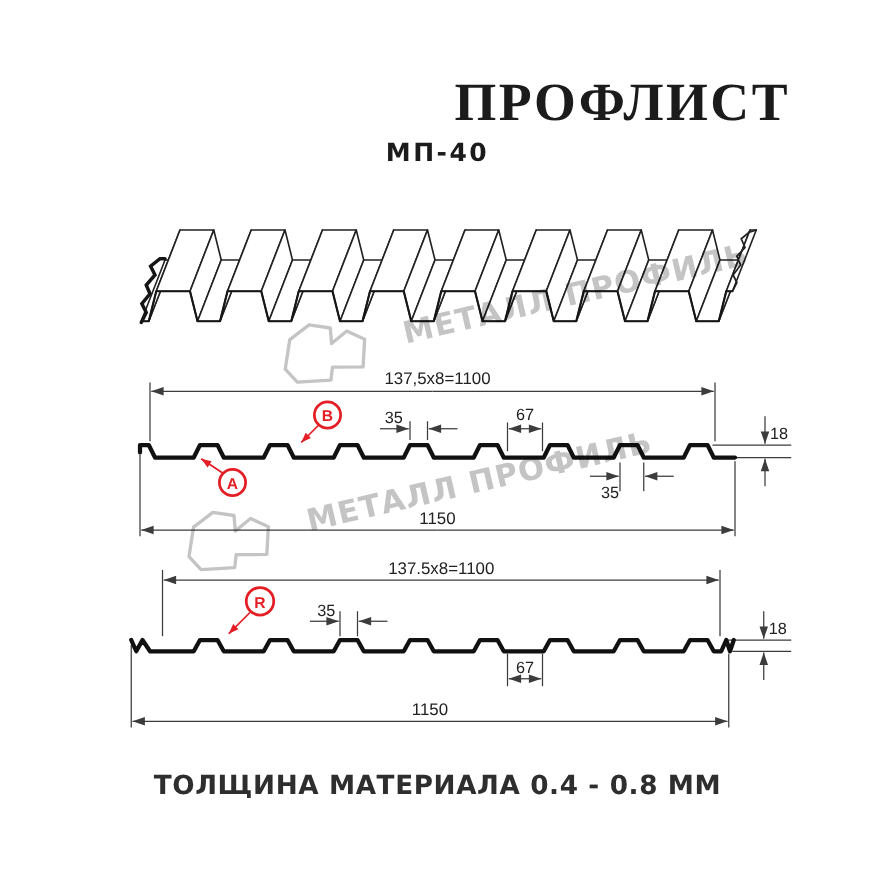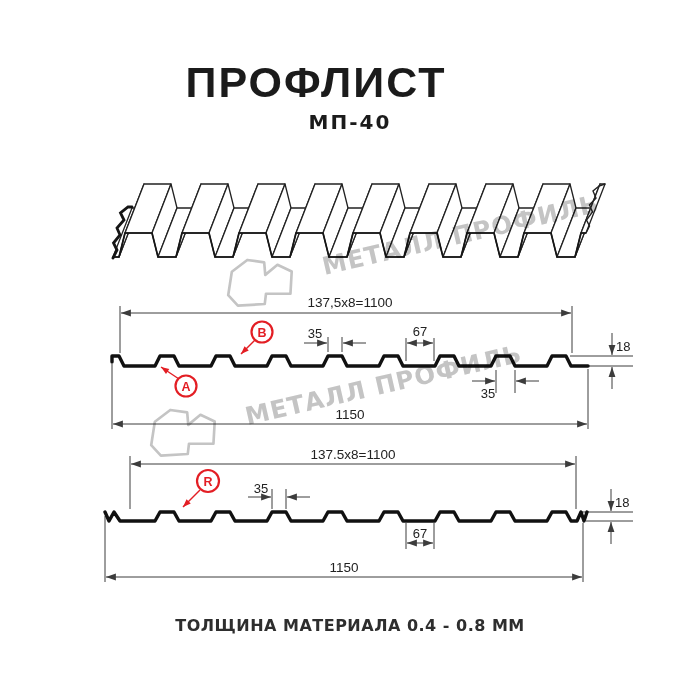--- a/index.html
+++ b/index.html
@@ -1,25 +1,25 @@
 <!DOCTYPE html>
 <html><head>
 <meta charset="utf-8">
 <style>
   html,body{margin:0;padding:0;background:#fff;}
   .page{position:relative;width:700px;height:700px;background:#ffffff;overflow:hidden;
         font-family:"Liberation Sans",sans-serif;}
-  .title{position:absolute;top:58px;left:0;width:632px;text-align:center;
-         font-family:Liberation Sans, sans-serif;font-weight:800;font-size:43px;
+  .title{position:absolute;top:58px;left:0;width:632px;text-align:right;
+         font-family:Liberation Serif, serif;font-weight:800;font-size:43px;
          letter-spacing:2px;color:#1b1b1b;}
   .subtitle{position:absolute;top:110px;left:0;width:700px;text-align:center;
             font-family:"DejaVu Sans",sans-serif;font-weight:600;font-size:20px;
             letter-spacing:2px;color:#1b1b1b;}
   .footer{position:absolute;top:616px;left:0;width:700px;text-align:center;
-          font-family:"DejaVu Sans",sans-serif;font-weight:700;font-size:16px;
+          font-family:"DejaVu Sans",sans-serif;font-weight:700;font-size:21px;
           letter-spacing:.5px;color:#2e2e2e;}
   svg.drawing{position:absolute;left:0;top:0;z-index:1;}
   .watermark{position:absolute;z-index:2;display:flex;align-items:center;gap:10px;
              mix-blend-mode:multiply;pointer-events:none;color:#c4c4c4;}
   .watermark .wm-text{font-family:"DejaVu Sans",sans-serif;font-weight:700;
              font-size:24.5px;letter-spacing:1px;white-space:nowrap;}
   #wm1{left:222px;top:252px;transform:rotate(-13deg);transform-origin:45px 50%;}
   #wm2{left:145px;top:402px;transform:rotate(-13deg);transform-origin:45px 50%;}
   .dimtext{font-family:"Liberation Sans",sans-serif;font-size:13px;fill:#222;}
   .dimtext-lg{font-family:"Liberation Sans",sans-serif;font-size:13.5px;fill:#222;}

